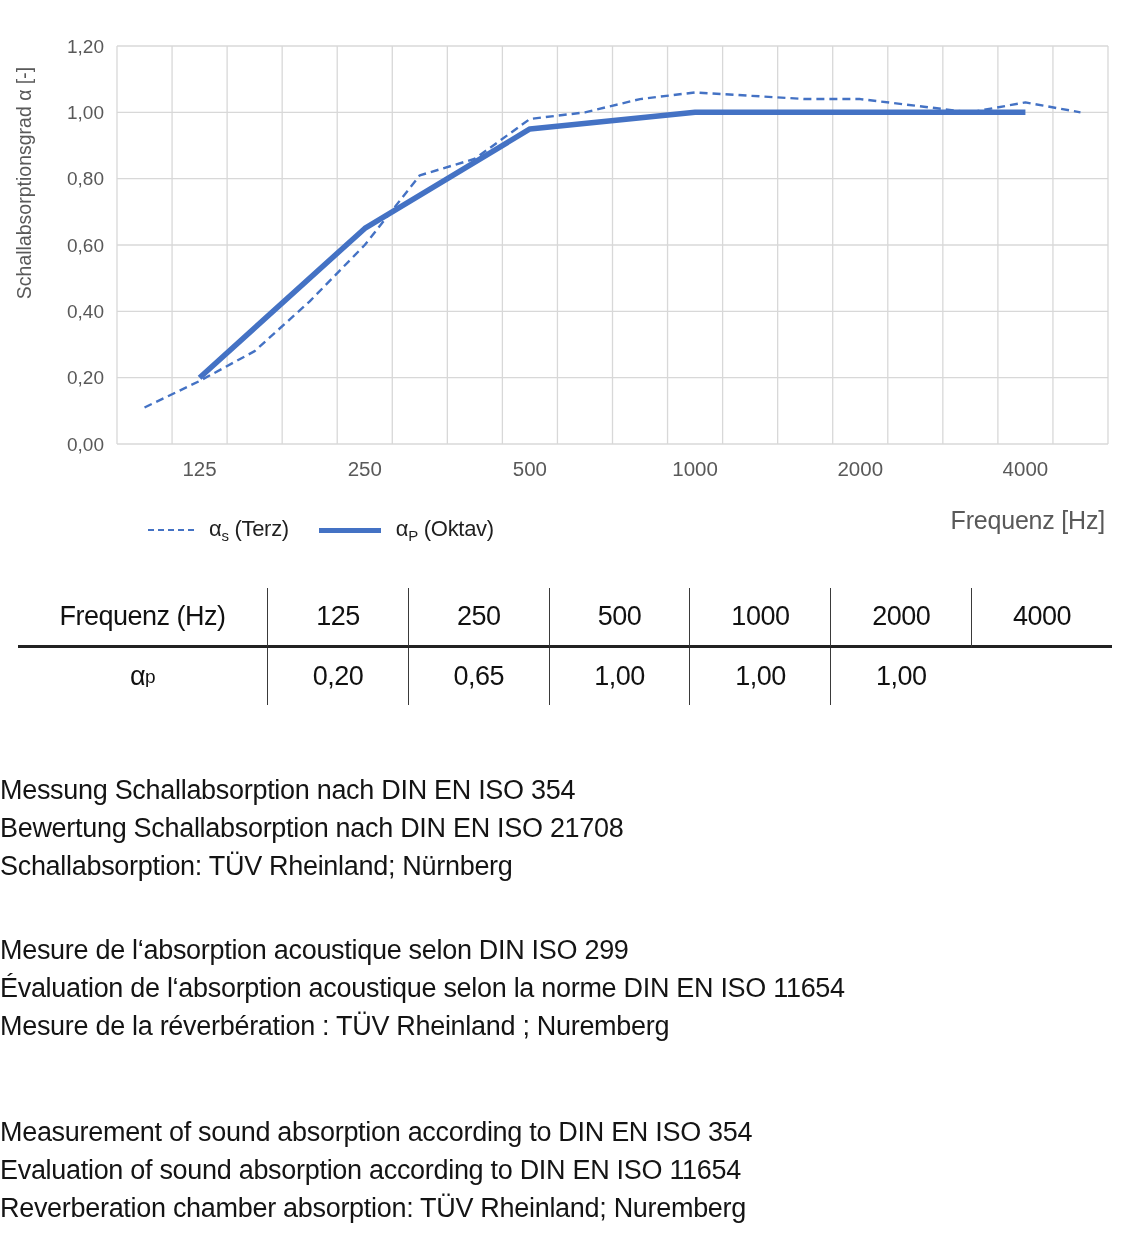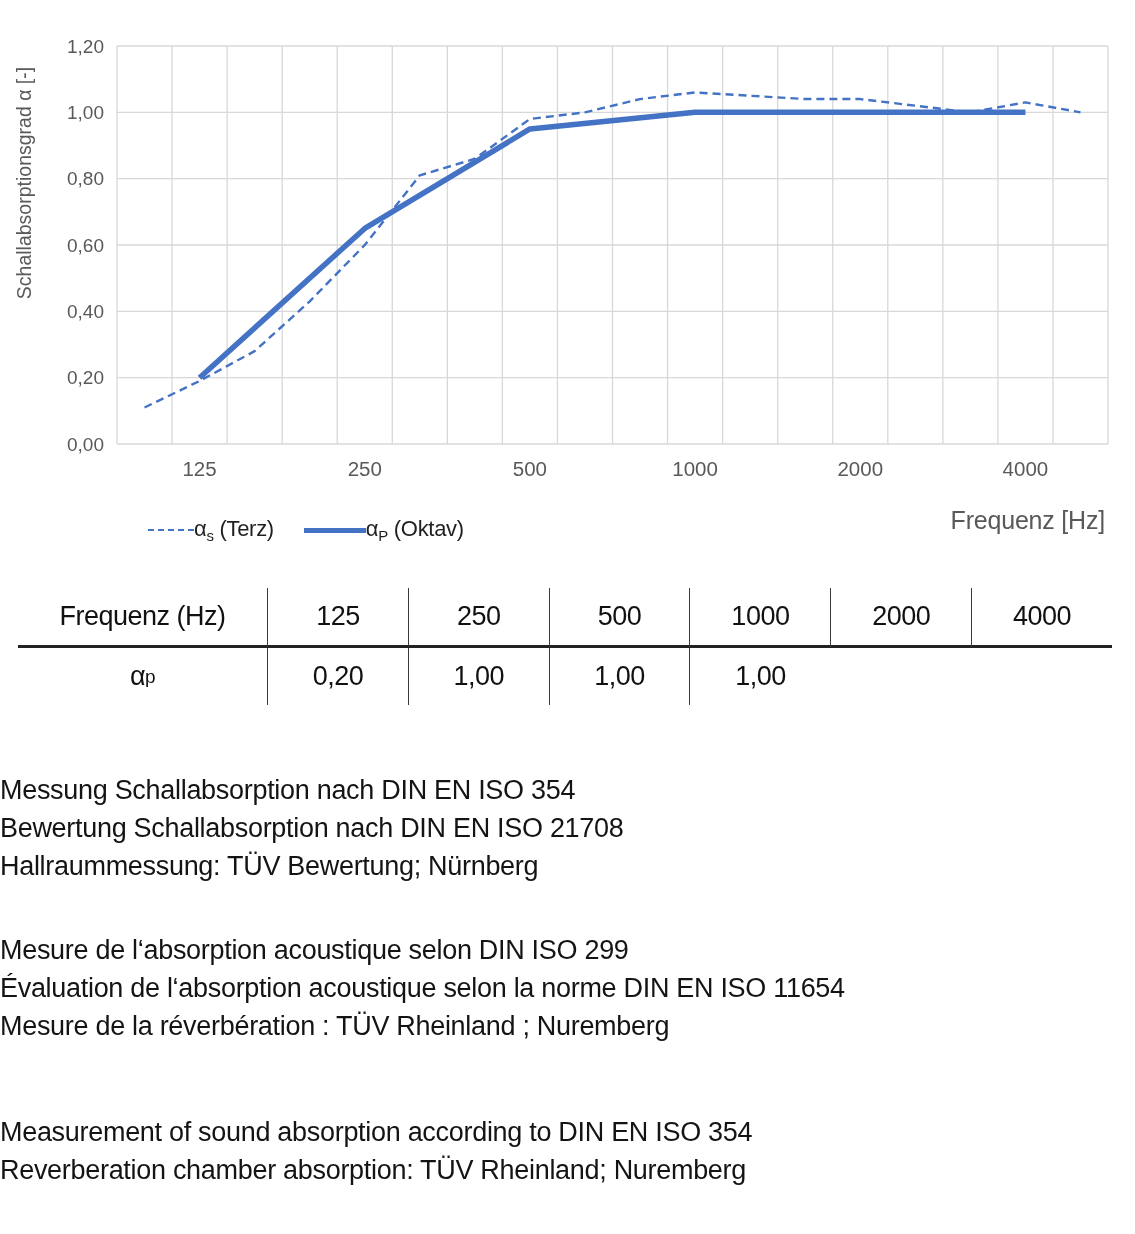--- a/index.html
+++ b/index.html
@@ -3,21 +3,21 @@
 <meta charset="utf-8">
 <style>
   html,body{margin:0;padding:0;background:#ffffff;}
   #page{position:relative;width:1135px;height:1234px;background:#ffffff;overflow:hidden;
         font-family:"Liberation Sans",sans-serif;color:#141414;}
   #chart-svg{position:absolute;left:0;top:0;}
   #chart-svg text{font-family:"Liberation Sans",sans-serif;}
   .legend{position:absolute;left:148px;top:514px;height:32px;display:flex;align-items:center;}
   .swatch-dashed{width:46px;height:0;border-top:2.6px dashed #4472C4;display:inline-block;}
   .swatch-solid{width:62px;height:5px;background:#4472C4;display:inline-block;margin-left:30px;}
-  .leg-label{font-size:22px;color:#1f1f1f;margin-left:0;letter-spacing:-0.3px;}
+  .leg-label{font-size:22px;color:#1f1f1f;margin-left:15px;letter-spacing:-0.3px;}
   .leg-label sub{font-size:15px;}
   .freq-axis-label{position:absolute;top:506px;right:30px;font-size:25px;color:#595959;letter-spacing:-0.2px;}
   
   .abs-table{position:absolute;left:18px;top:588px;width:1094px;display:grid;
              grid-template-columns:249px repeat(6,1fr);letter-spacing:-0.5px;}
   .abs-table .cell{height:57px;display:flex;align-items:center;justify-content:center;
                    font-size:27px;color:#111;}
   .abs-table .cell.vline{border-left:1.6px solid #3a3a3a;}
   .abs-table .cell.hrow{border-bottom:3.5px solid #222;text-align:right;}
   .abs-table sub{font-size:19px;}
@@ -94,33 +94,35 @@
     <div class="cell hrow vline">500</div>
     <div class="cell hrow vline">1000</div>
     <div class="cell hrow vline">2000</div>
     <div class="cell hrow vline">4000</div>
 
     <div class="cell">
         <span>α</span>
         <sub>p</sub>
       </div>
     <div class="cell vline">0,20</div>
+    <div class="cell vline">0,65</div>
     <div class="cell vline">1,00</div>
     <div class="cell vline">1,00</div>
     <div class="cell vline">1,00</div>
   </div>
 
   <div class="note note-de">
     <div>Messung Schallabsorption nach DIN EN ISO 354</div>
     <div>Bewertung Schallabsorption nach DIN EN ISO 21708</div>
-    <div>Hallraummessung: TÜV Bewertung; Nürnberg</div>
+    <div>Schallabsorption: TÜV Rheinland; Nürnberg</div>
   </div>
   <div class="note note-fr">
     <div>Mesure de l‘absorption acoustique selon DIN ISO 299</div>
     <div>Évaluation de l‘absorption acoustique selon la norme DIN EN ISO 11654</div>
     <div>Mesure de la réverbération : TÜV Rheinland ; Nuremberg</div>
   </div>
   <div class="note note-en">
     <div>Measurement of sound absorption according to DIN EN ISO 354</div>
+    <div>Evaluation of sound absorption according to DIN EN ISO 11654</div>
     <div>Reverberation chamber absorption: TÜV Rheinland; Nuremberg</div>
   </div>
 
 </div>
 
 </body></html>

